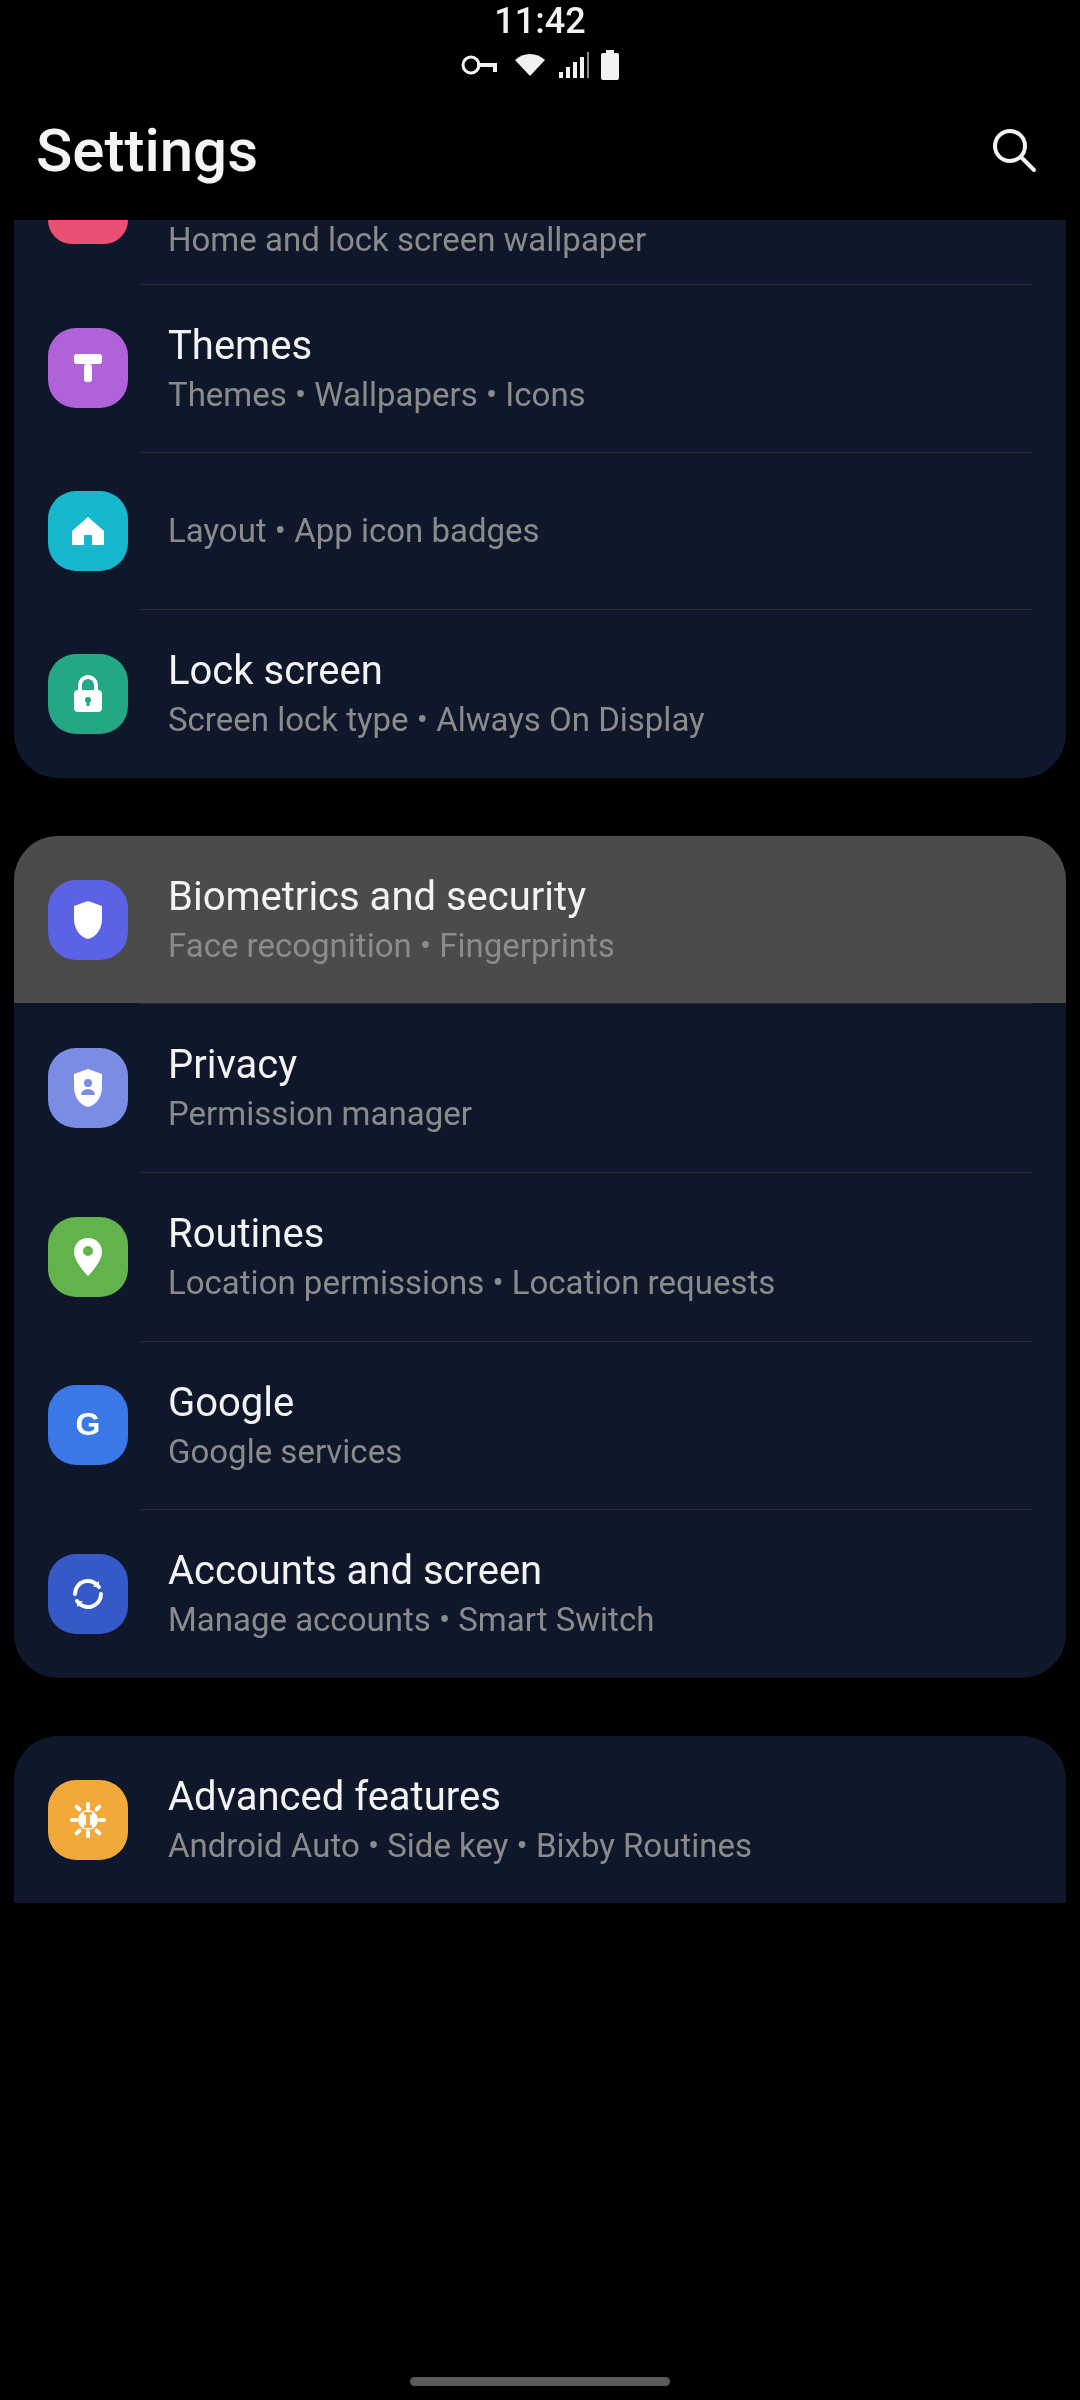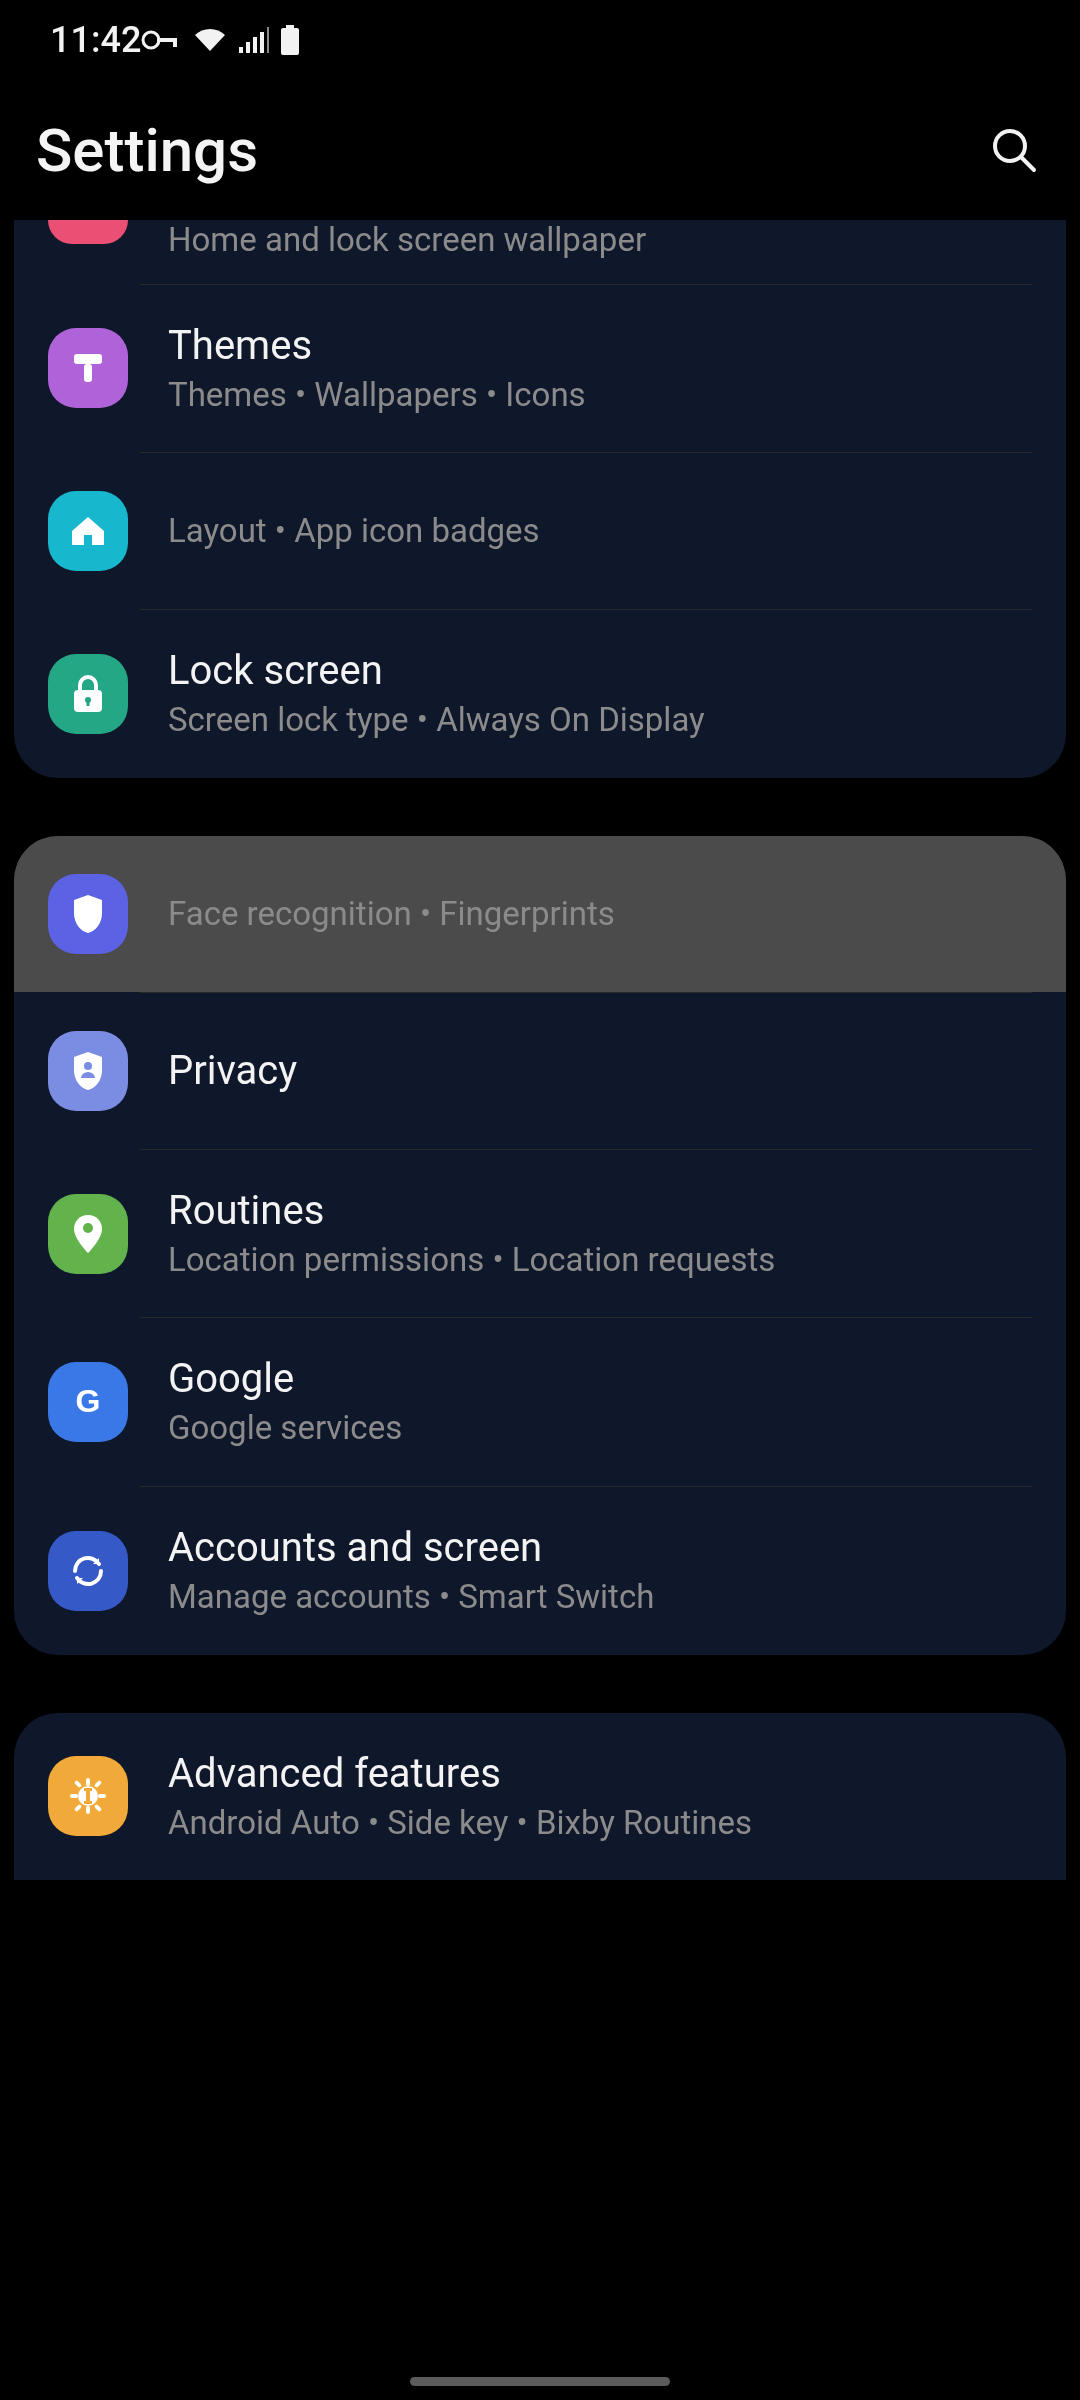--- a/index.html
+++ b/index.html
@@ -9,26 +9,27 @@
     background: #000000;
     font-family: -apple-system, BlinkMacSystemFont, "Segoe UI", Roboto, sans-serif;
     color: #ffffff;
     overflow: hidden;
   }
 
   
   .status-bar {
     height: 80px;
     display: flex;
-    justify-content: flex-start;
-    align-items: center;
-    padding: 0 50px;
+    justify-content: space-between;
+    align-items: center;
+    padding: 0 22px;
     font-size: 36px;
     font-weight: 500;
     color: #f2f2f2;
+    flex-direction: column;
   }
   .status-right {
     display: flex;
     gap: 12px;
     align-items: center;
   }
   .status-right .ico { display: inline-flex; }
 
   
   .header {
@@ -219,35 +220,37 @@
 
 <div class="group">
 
   <div class="item highlight">
     <div class="icon-wrap" style="background:#5b62e3">
       <svg width="36" height="42" viewBox="0 0 36 42" fill="#fff">
           <path d="M18 2 L32 7 V20 C32 30 26 38 18 40 C10 38 4 30 4 20 V7 Z"></path>
         </svg>
     </div>
     <div class="labels">
+      <div class="title">Biometrics and security</div>
       <div class="sub">Face recognition  •  Fingerprints</div>
     </div>
   </div>
   <div class="sep"></div>
 
   <div class="item">
     <div class="icon-wrap" style="background:#7a8de3">
       <svg width="36" height="42" viewBox="0 0 36 42" fill="#fff">
           <path d="M18 2 L32 7 V20 C32 30 26 38 18 40 C10 38 4 30 4 20 V7 Z"></path>
           <circle cx="18" cy="16" r="4" fill="#7a8de3"></circle>
           <path d="M11 28 a7 6 0 0 1 14 0 Z" fill="#7a8de3"></path>
         </svg>
     </div>
     <div class="labels">
       <div class="title">Privacy</div>
+      <div class="sub">Permission manager</div>
     </div>
   </div>
   <div class="sep"></div>
 
   <div class="item">
     <div class="icon-wrap" style="background:#62b34b">
       <svg width="32" height="42" viewBox="0 0 32 42" fill="#fff">
           <path d="M16 2 C8 2 2 8 2 16 C2 26 16 40 16 40 C16 40 30 26 30 16 C30 8 24 2 16 2 Z"></path>
           <circle cx="16" cy="15" r="5" fill="#62b34b"></circle>
         </svg>

